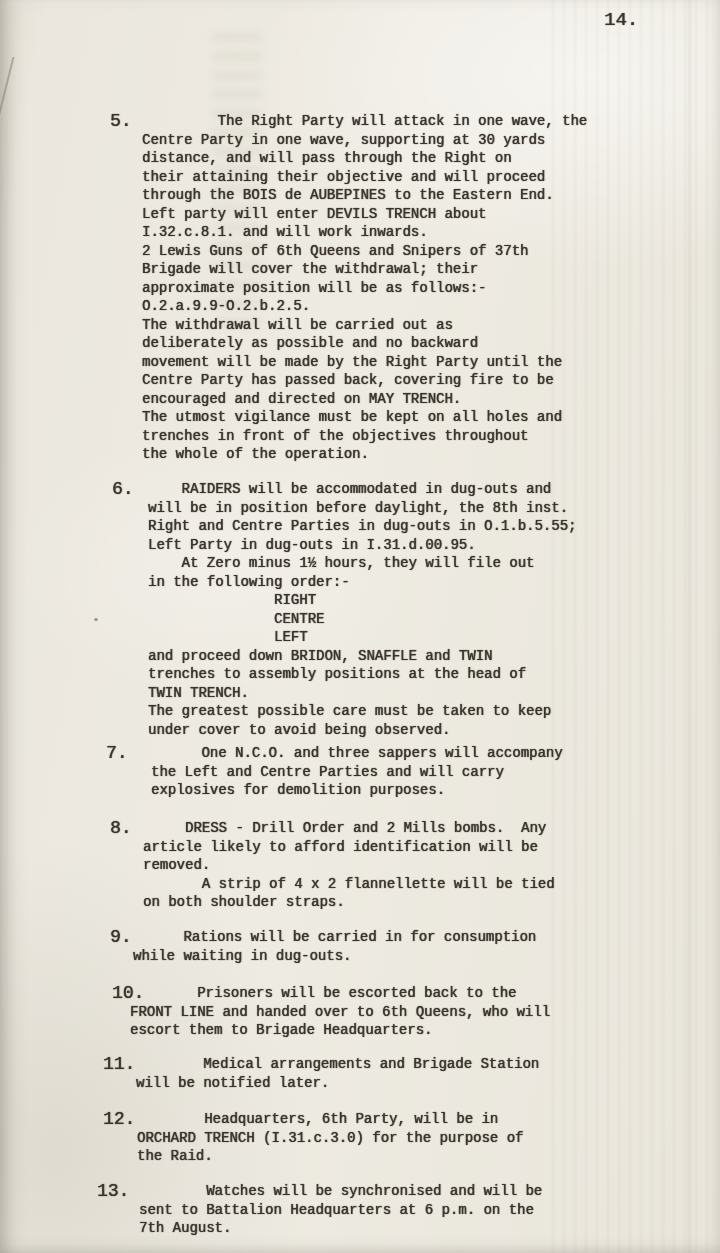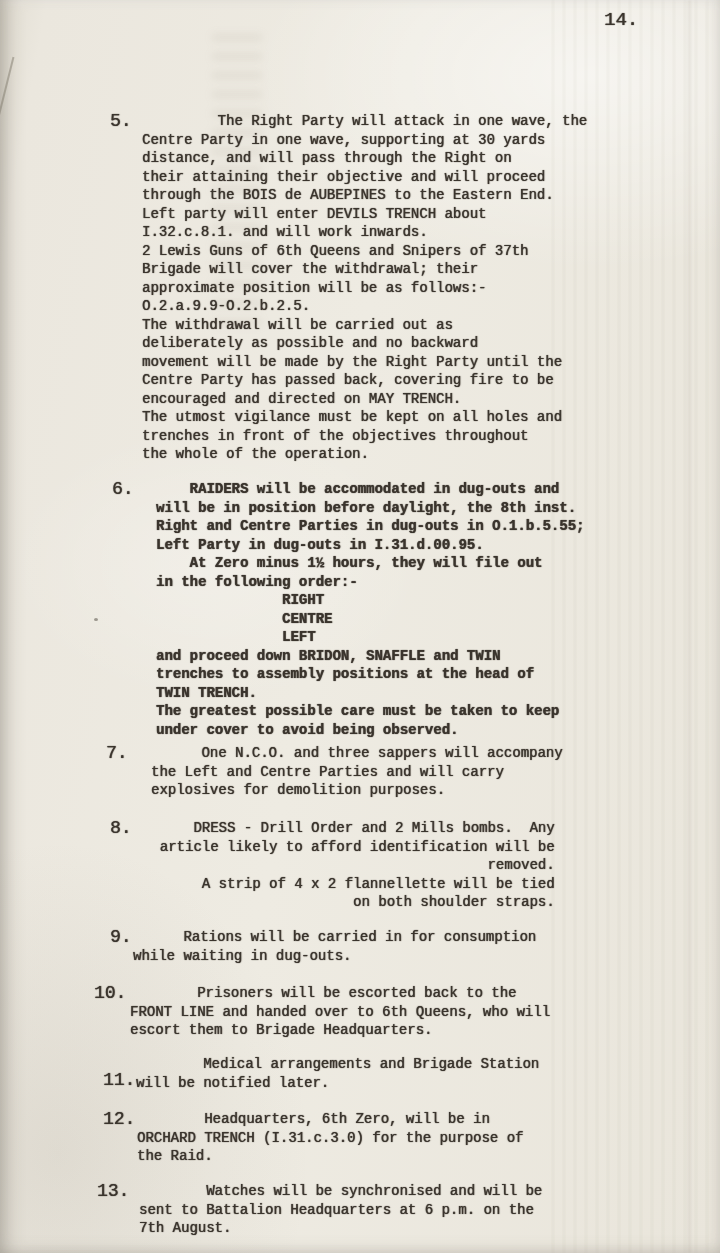--- a/index.html
+++ b/index.html
@@ -37,26 +37,26 @@
   .para .num {
     position:absolute; top:0;
     font-size:18px; line-height:18.5px;
   }
   .para pre.txt {
     position:absolute; top:0; margin:0;
     font-family:inherit; font-size:14px; line-height:18.5px;
     white-space:pre;
   }
   .p5  { top:112px; }  .p5  .num { left:110px; } .p5  .txt { left:142px; }
-  .p6  { top:480px; }  .p6  .num { left:112px; } .p6  .txt { left:156px;font-weight:bold; }
+  .p6  { top:480px; }  .p6  .num { left:112px; } .p6  .txt { left:148px; }
   .p7  { top:744px; }  .p7  .num { left:106px; } .p7  .txt { left:151px; }
-  .p8  { top:819px; }  .p8  .num { left:110px; } .p8  .txt { left:143px;text-align:right; }
+  .p8  { top:819px; }  .p8  .num { left:110px; } .p8  .txt { left:143px; }
   .p9  { top:928px; }  .p9  .num { left:110px; } .p9  .txt { left:133px; }
-  .p10 { top:984px; }  .p10 .num { left:94px; } .p10 .txt { left:130px; }
-  .p11 { top:1055px; } .p11 .num { left:103px;margin-top:16px; } .p11 .txt { left:136px; }
+  .p10 { top:984px; }  .p10 .num { left:112px; } .p10 .txt { left:130px; }
+  .p11 { top:1055px; } .p11 .num { left:103px; } .p11 .txt { left:136px; }
   .p12 { top:1110px; } .p12 .num { left:103px; } .p12 .txt { left:137px; }
   .p13 { top:1182px; } .p13 .num { left:97px; } .p13 .txt { left:139px; }
 
   
   .streaks-right {
     position:absolute; top:0; left:552px; width:158px; height:100%;
     background:repeating-linear-gradient(90deg, rgba(124,117,104,0.07) 0 2px, transparent 2px 11px);
     filter:blur(1px); pointer-events:none;
   }
   .streak-line {
@@ -162,21 +162,21 @@
   </div>
 
   <div class="para p11">
     <span class="num ink">11.</span>
     <pre class="txt ink">        Medical arrangements and Brigade Station
 will be notified later.</pre>
   </div>
 
   <div class="para p12">
     <span class="num ink">12.</span>
-    <pre class="txt ink">        Headquarters, 6th Zero, will be in
+    <pre class="txt ink">        Headquarters, 6th Party, will be in
 ORCHARD TRENCH (I.31.c.3.0) for the purpose of
 the Raid.</pre>
   </div>
 
   <div class="para p13">
     <span class="num ink">13.</span>
     <pre class="txt ink">        Watches will be synchronised and will be
 sent to Battalion Headquarters at 6 p.m. on the
 7th August.</pre>
   </div>

